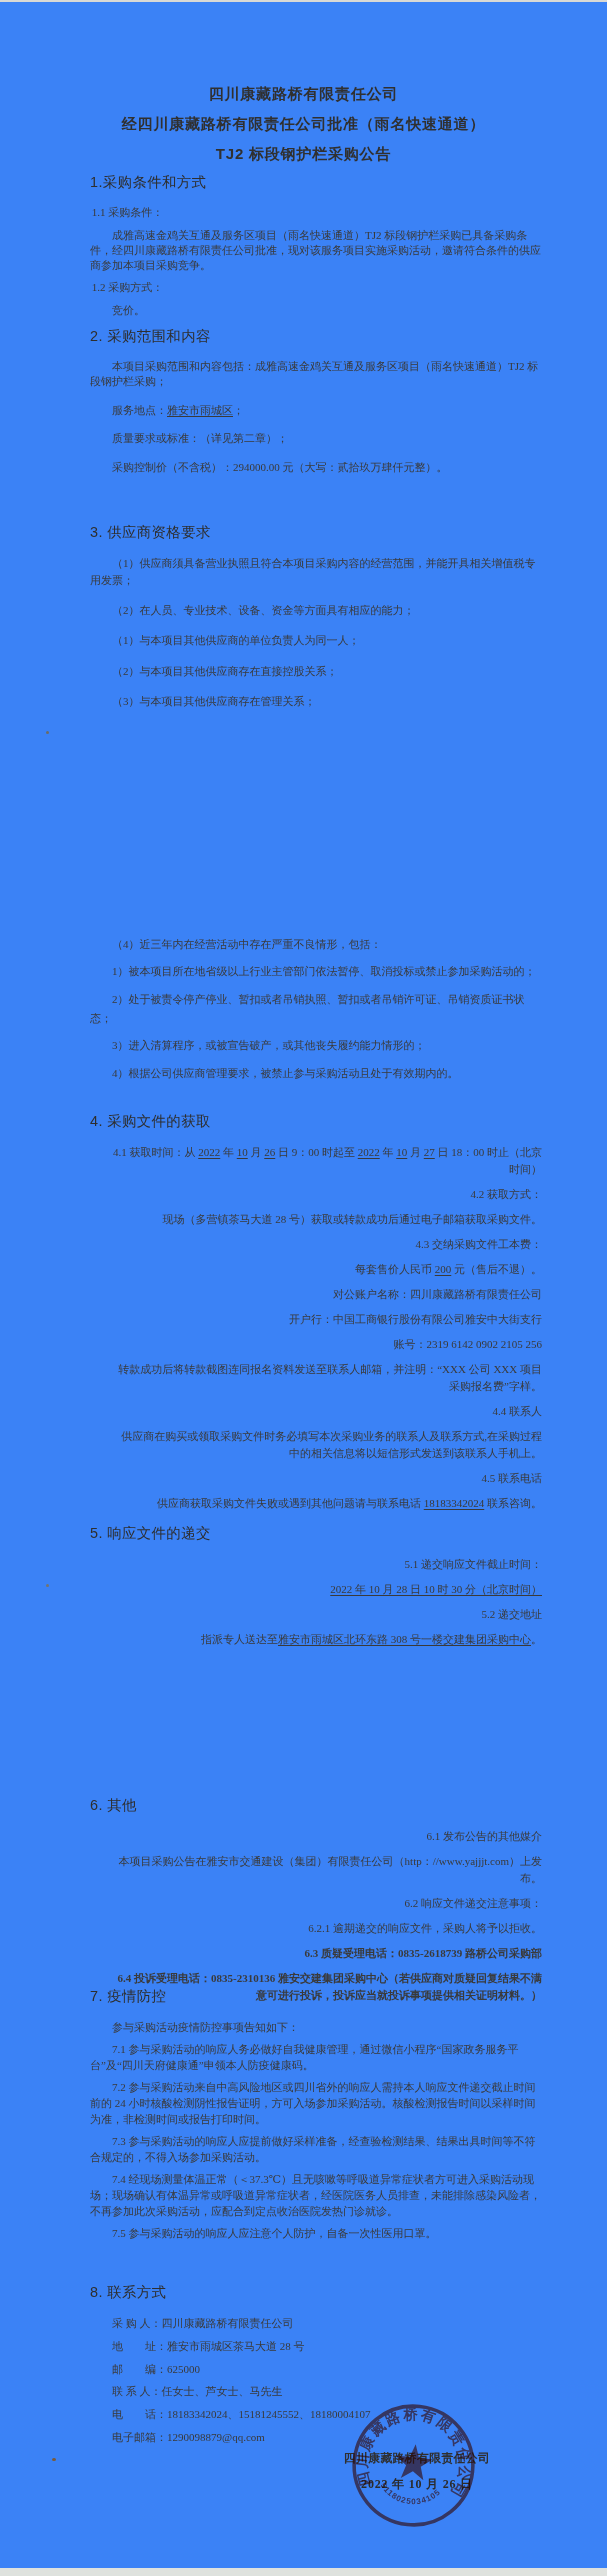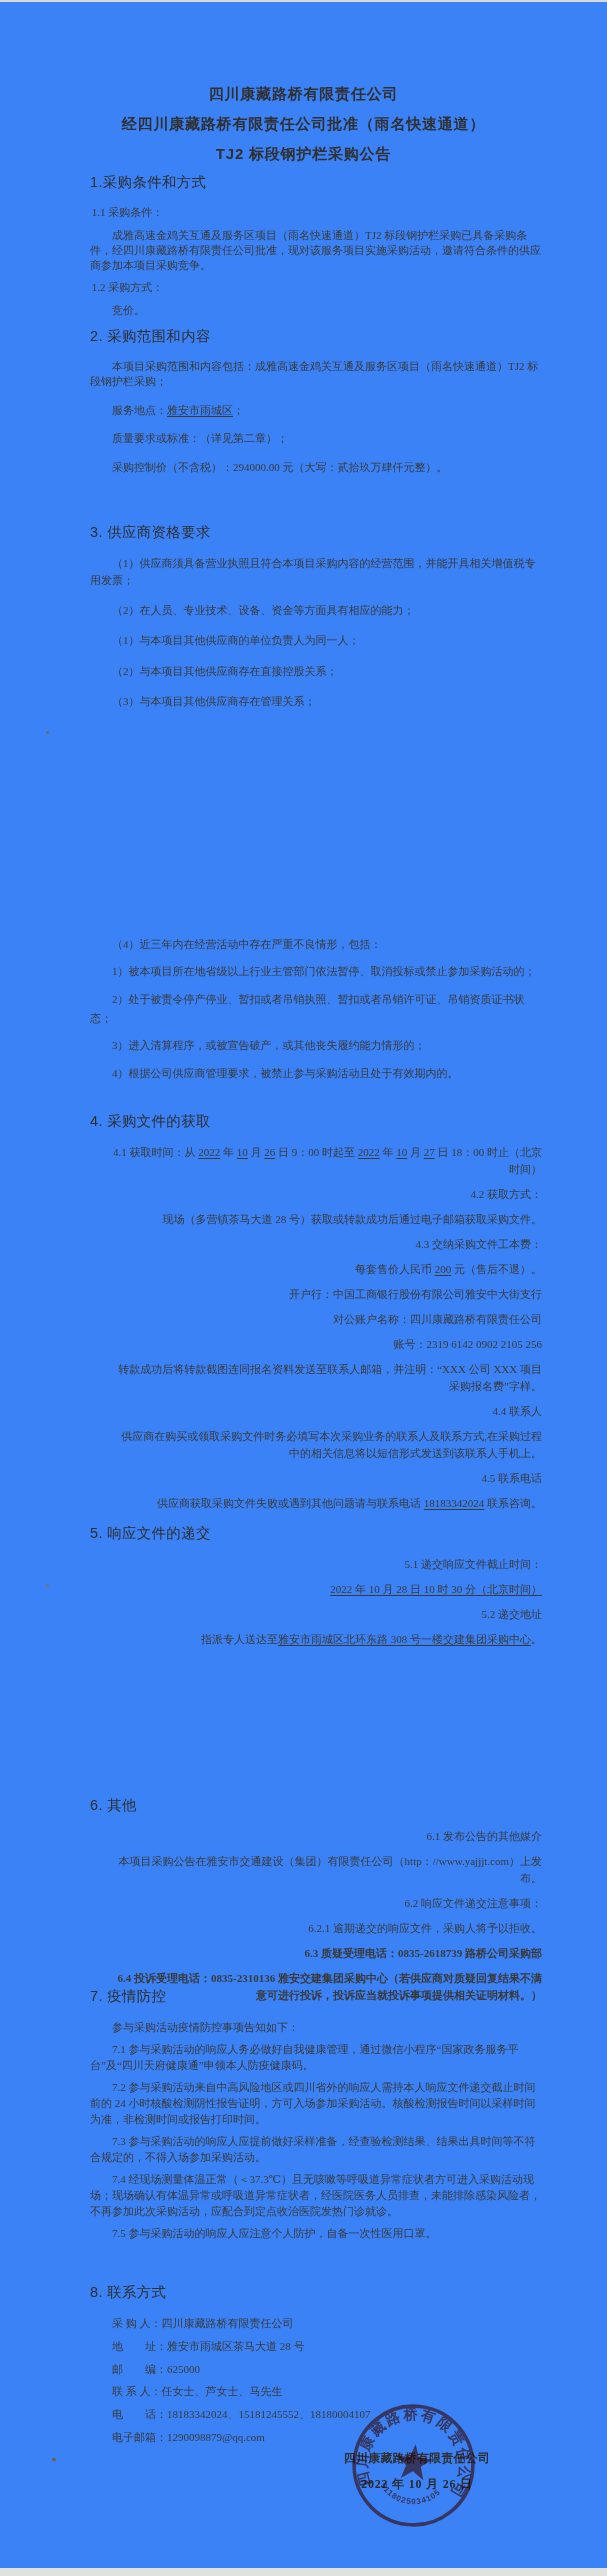--- a/index.html
+++ b/index.html
@@ -85,22 +85,22 @@
     <p>4）根据公司供应商管理要求，被禁止参与采购活动且处于有效期内的。</p>
   </section>
 
   <section class="sec s4" style="top:1111px">
     <h2>4. 采购文件的获取</h2>
     <p><span>4.1 获取时间：从 </span><span class="u">2022</span><span> 年 </span><span class="u">10</span><span> 月 </span><span class="u">26</span><span> 日 9：00 时起至 </span><span class="u">2022</span><span> 年 </span><span class="u">10</span><span> 月 </span><span class="u">27</span><span> 日 18：00 时止（北京时间）</span></p>
     <p>4.2 获取方式：</p>
     <p>现场（多营镇茶马大道 28 号）获取或转款成功后通过电子邮箱获取采购文件。</p>
     <p>4.3 交纳采购文件工本费：</p>
     <p><span>每套售价人民币 </span><span class="u">200</span><span> 元（售后不退）。</span></p>
+    <p>对公账户名称：四川康藏路桥有限责任公司</p>
     <p>开户行：中国工商银行股份有限公司雅安中大街支行</p>
-    <p>对公账户名称：四川康藏路桥有限责任公司</p>
     <p>账号：2319 6142 0902 2105 256</p>
     <p>转款成功后将转款截图连同报名资料发送至联系人邮箱，并注明：“XXX 公司 XXX 项目采购报名费”字样。</p>
     <p>4.4 联系人</p>
     <p>供应商在购买或领取采购文件时务必填写本次采购业务的联系人及联系方式,在采购过程中的相关信息将以短信形式发送到该联系人手机上。</p>
     <p>4.5 联系电话</p>
     <p><span>供应商获取采购文件失败或遇到其他问题请与联系电话 </span><span class="u">18183342024</span><span> 联系咨询。</span></p>
   </section>
 
   <section class="sec s5" style="top:1523px">
     <h2>5. 响应文件的递交</h2>

